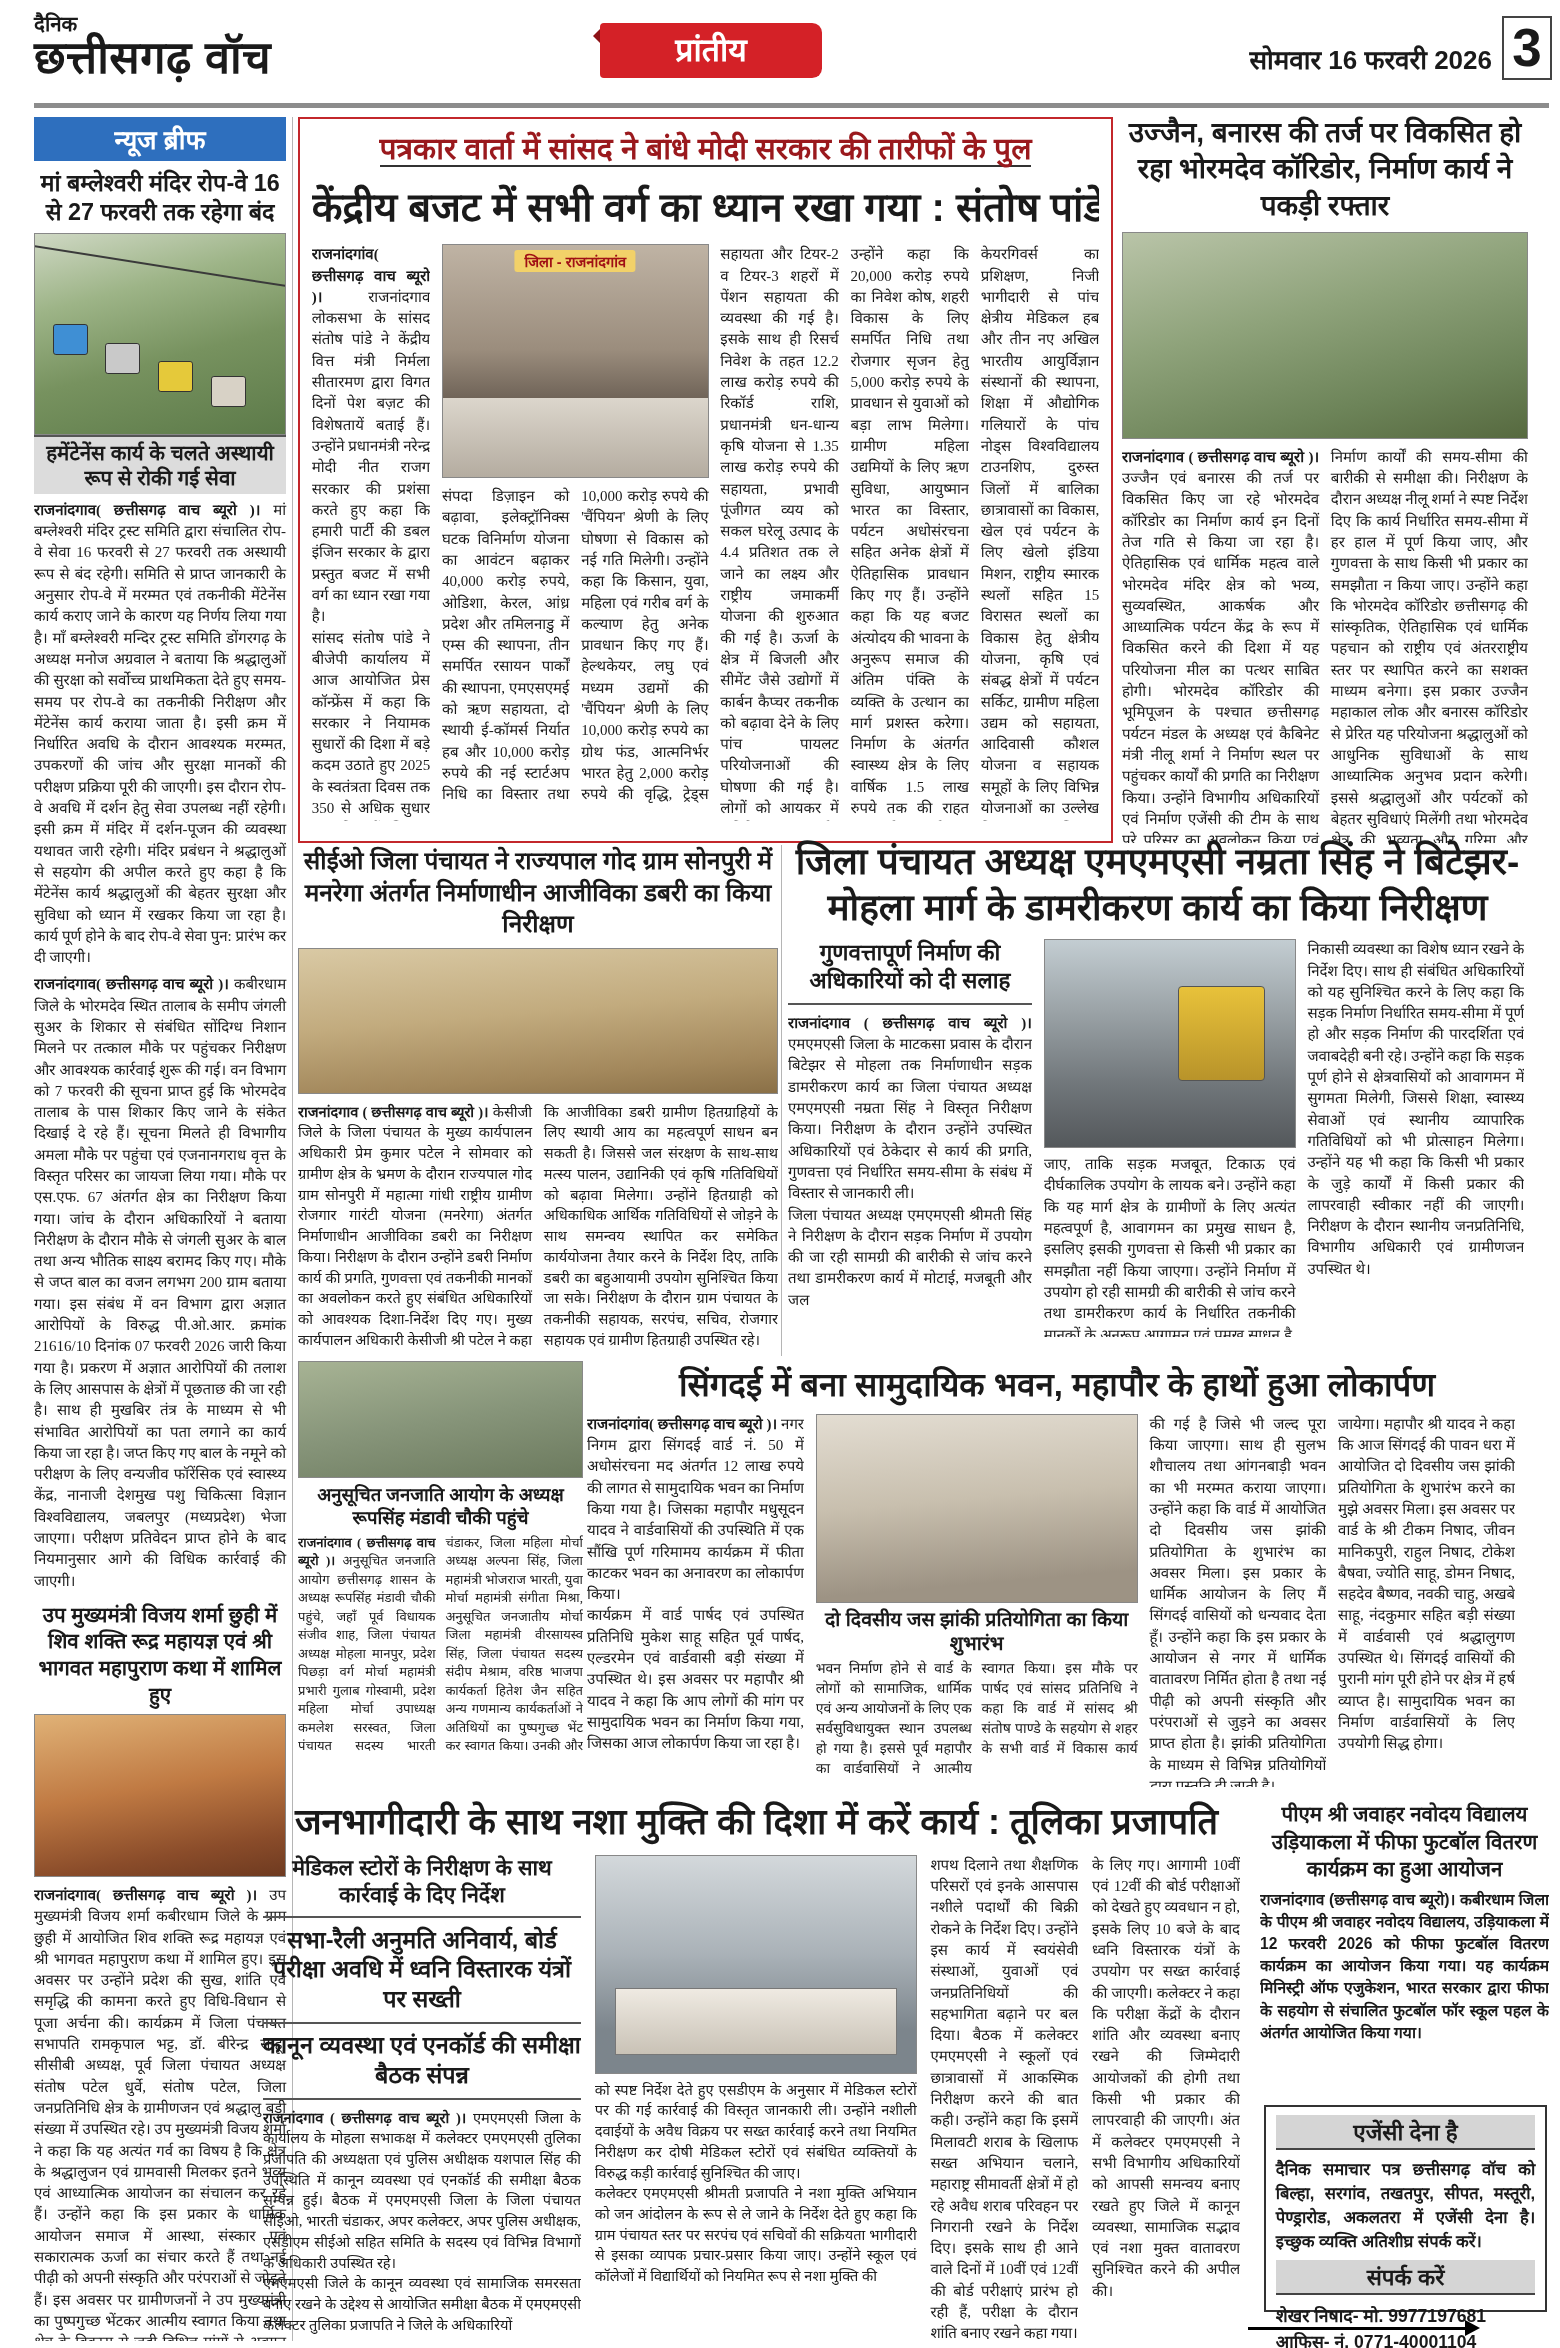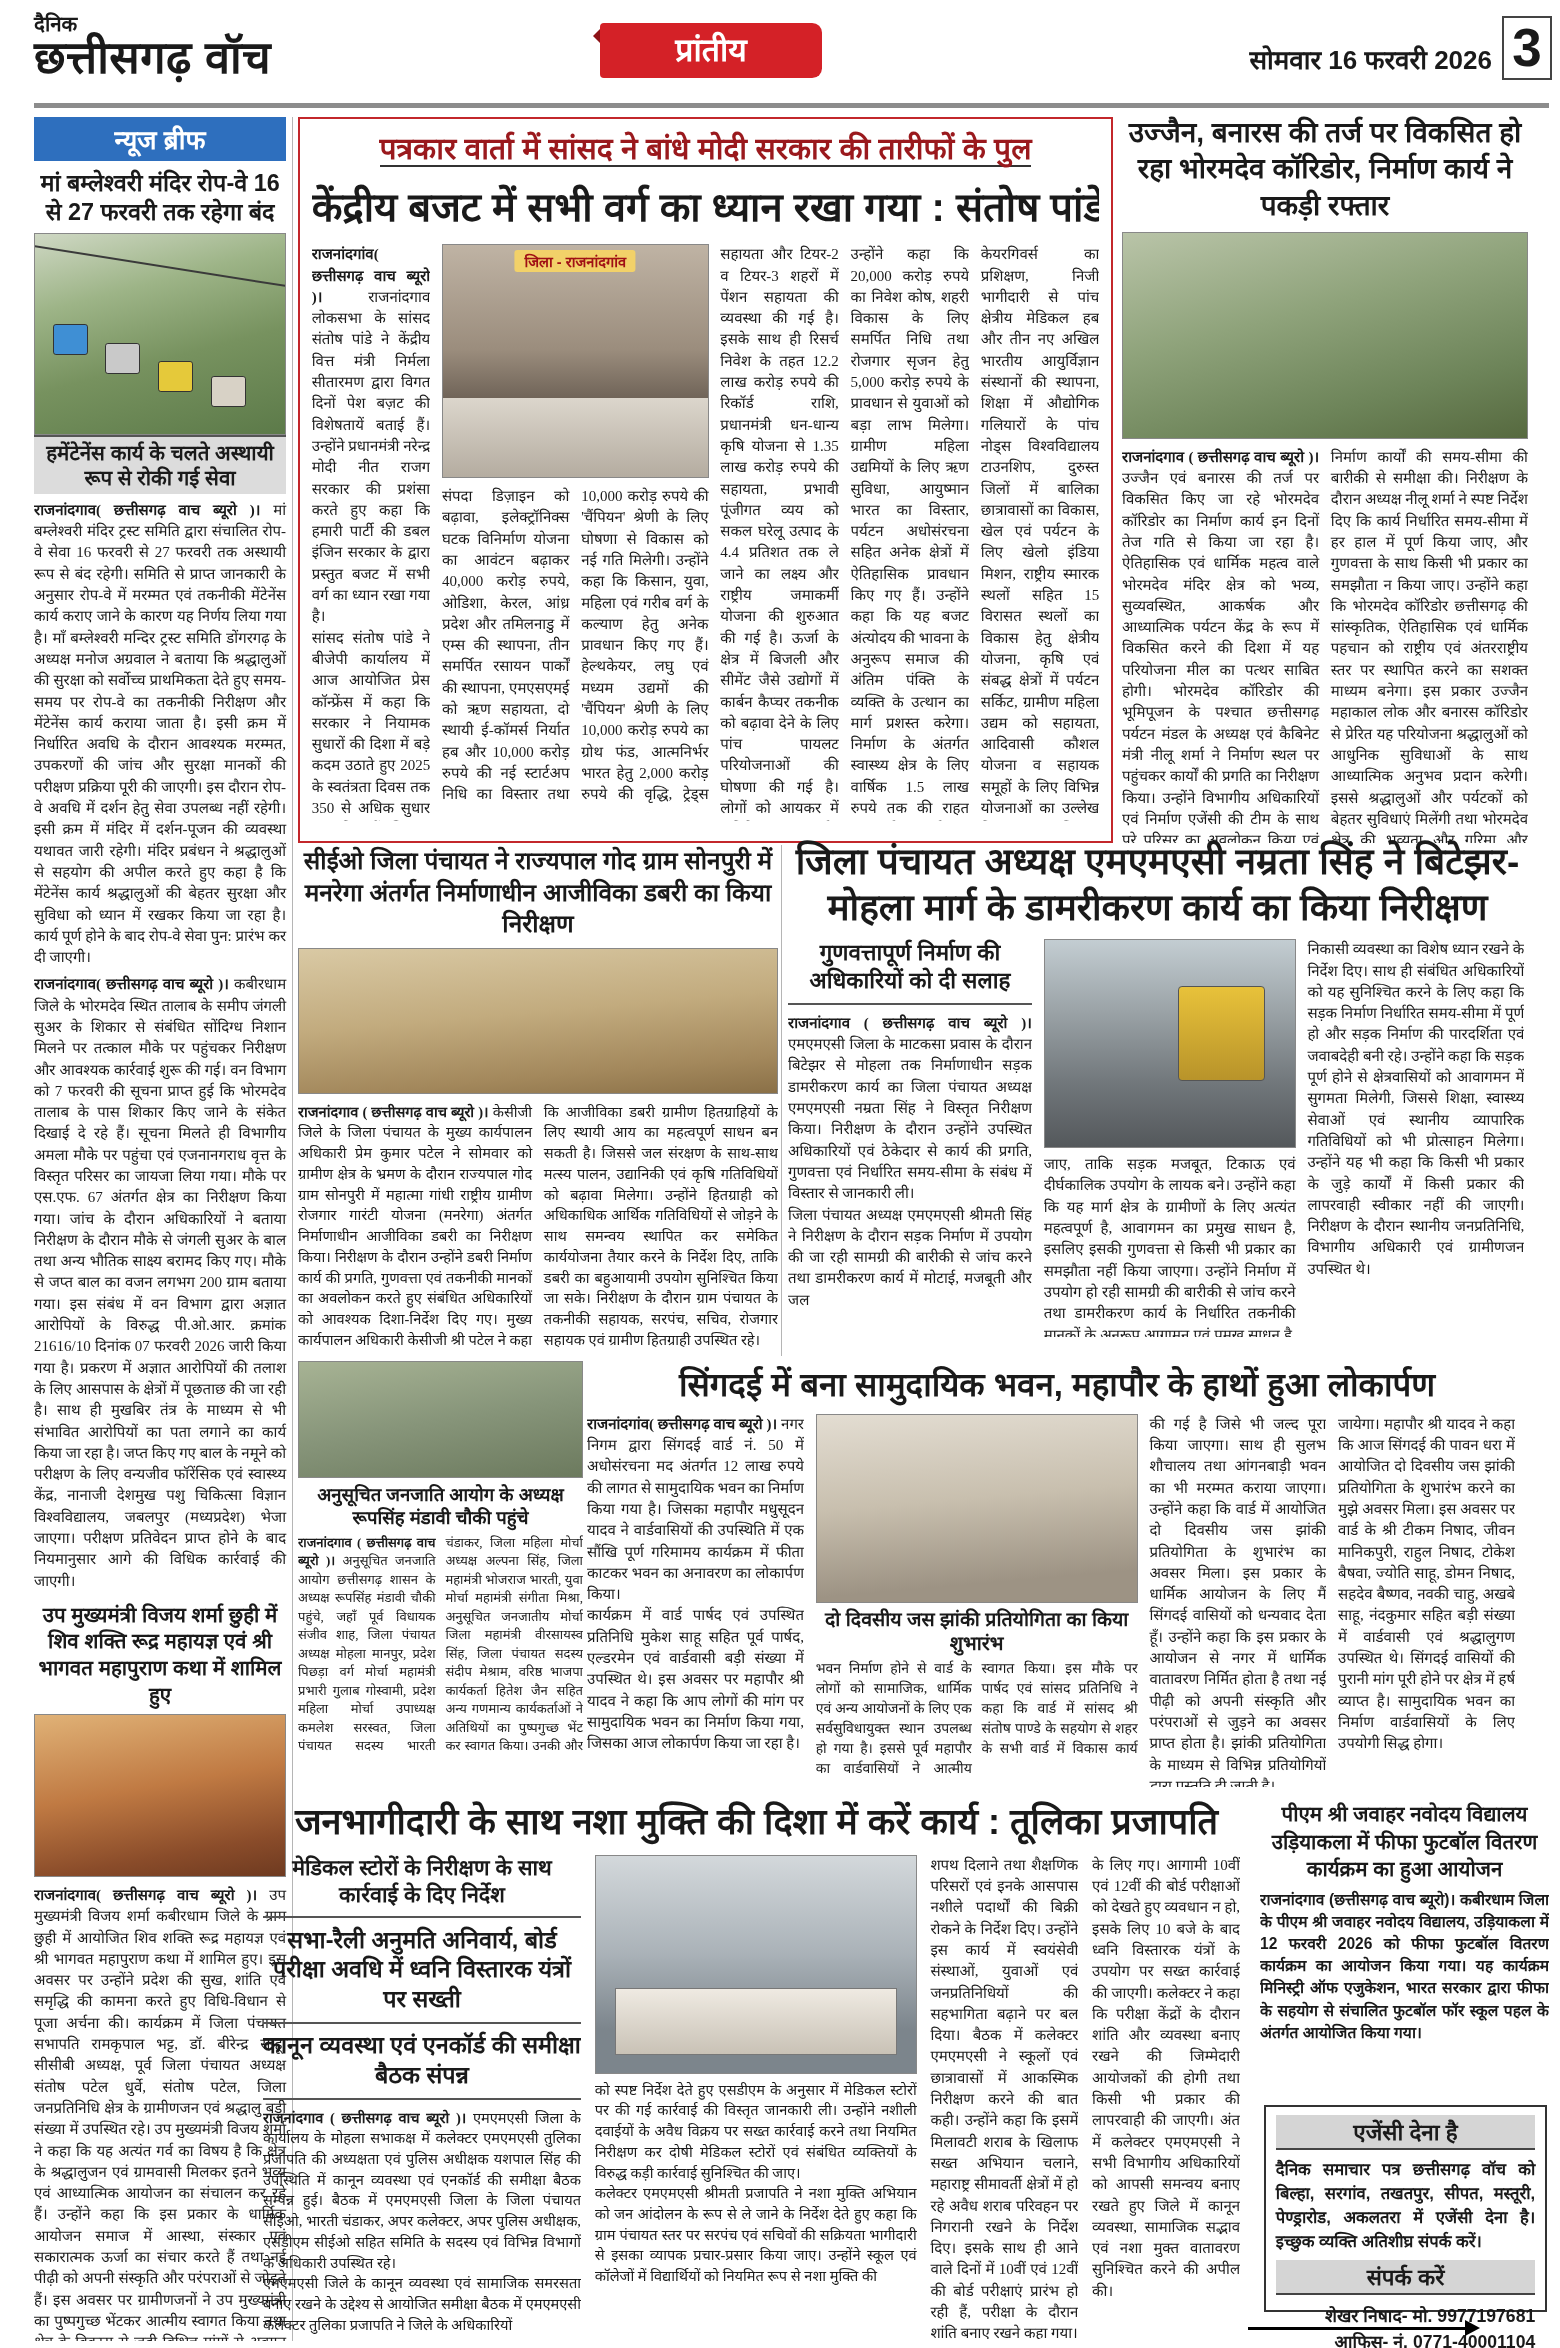--- a/index.html
+++ b/index.html
@@ -65,21 +65,21 @@
   .ceo-head{font-size:24.4px;text-align:center;line-height:1.3;}
   .nam-head{font-size:37px;text-align:center;line-height:1.25;}
   .sing-head{font-size:33px;text-align:center;white-space:nowrap;overflow:hidden;}
   .nasha-head{font-size:36px;text-align:center;white-space:nowrap;overflow:hidden;}
   .deck{font-size:22.4px;border-bottom:2px solid #555;padding-bottom:7.8px;margin-bottom:7.8px;}
   .fifa-head{font-size:20.5px;text-align:center;line-height:1.35;font-weight:bold;}
   .agency-box{border:2px solid #333;box-sizing:border-box;padding:7.8px 9.8px;}
   .agency-strip{background:#d5d5d5;font-family:"Liberation Sans","DejaVu Sans",sans-serif;font-weight:bold;
                 font-size:22.4px;text-align:center;border-bottom:2px solid #444;margin-bottom:8px;padding:1px 13px;}
   .agency-txt{font-family:"Liberation Sans","DejaVu Sans",sans-serif;font-weight:600;font-size:16.6px;text-align:justify;line-height:1.45;}
-  .agency-contact{font-family:"Liberation Sans","DejaVu Sans",sans-serif;font-weight:bold;font-size:17.6px;text-align:right;line-height:1.5;}
+  .agency-contact{font-family:"Liberation Sans","DejaVu Sans",sans-serif;font-weight:bold;font-size:17.6px;text-align:left;line-height:1.5;}
   .arrow-line{background:#000;height:2.9px;}
   .arrow-line::after{content:"";position:absolute;right:-15.6px;top:-6.8px;border:8.8px solid transparent;border-left:15.6px solid #000;}
 </style>
 </head>
 <body>
 
 <div class="page">
 
   <div class="abs" style="left:34px;top:13.7px;">
     <div class="mast-small">दैनिक</div>

